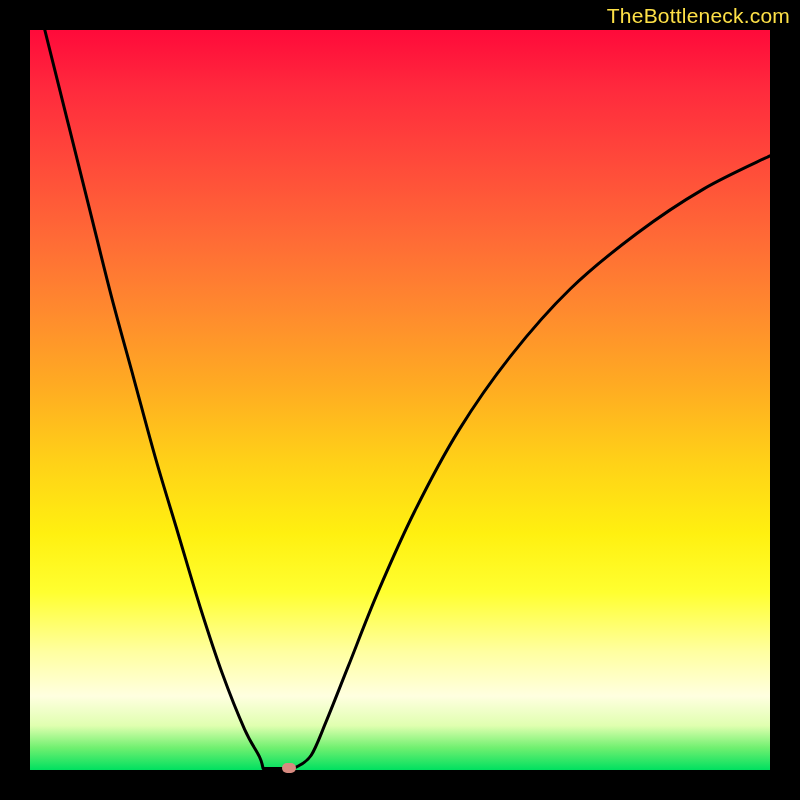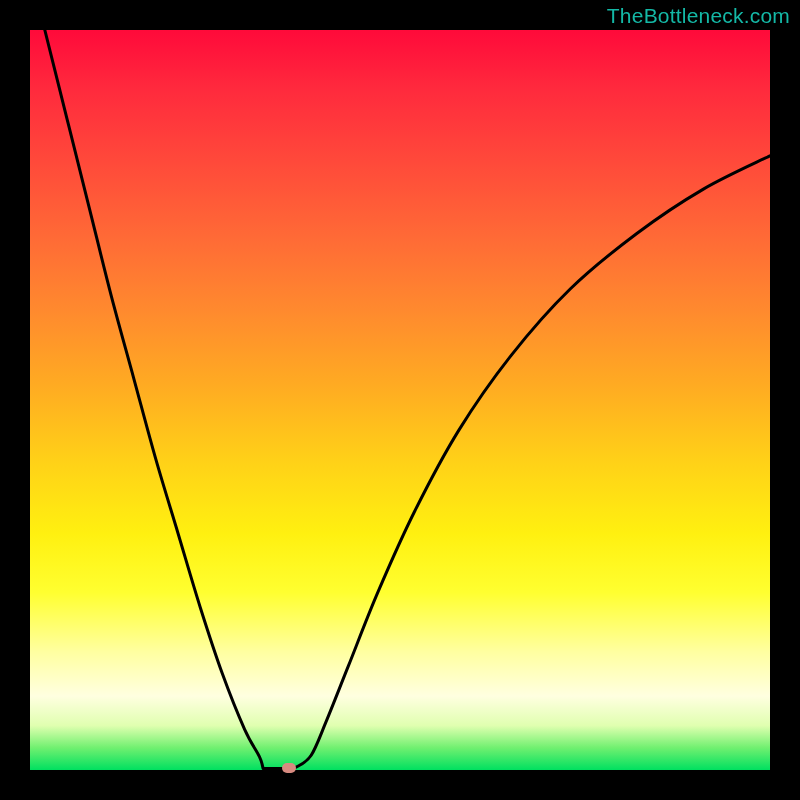--- a/index.html
+++ b/index.html
@@ -46,21 +46,21 @@
     background: #d88a80;
     border-radius: 5px;
     transform: translate(-50%, -50%);
   }
   .watermark {
     position: absolute;
     top: 4px;
     right: 10px;
     font-family: Arial, Helvetica, sans-serif;
     font-size: 21px;
-    color: #14b8a6;
+    color: #fde047;
     letter-spacing: 0.2px;
   }
 </style>
 </head>
 <body>
 <div class="frame">
   <div class="watermark">TheBottleneck.com</div>
   <div class="plot-area">
     <svg class="curve" viewBox="0 0 740 740" preserveAspectRatio="none">
       <path id="curvePath" d="M 14.8 0 C 18.5 14.799999999999992, 29.599999999999998 59.199999999999946, 37 88.79999999999995 C 44.4 118.39999999999996, 51.800000000000004 148.00000000000003, 59.2 177.60000000000002 C 66.60000000000001 207.20000000000002, 74 238.03333333333333, 81.4 266.4 C 88.80000000000001 294.76666666666665, 96.2 320.66666666666663, 103.60000000000001 347.79999999999995 C 111.00000000000001 374.9333333333333, 118.4 403.29999999999995, 125.80000000000001 429.2 C 133.20000000000002 455.1, 140.6 478.5333333333333, 148 503.2 C 155.4 527.8666666666667, 162.8 553.7666666666668, 170.20000000000002 577.2 C 177.60000000000002 600.6333333333333, 185 623.4499999999999, 192.4 643.8 C 199.8 664.15, 208.43333333333334 685.4866666666667, 214.6 699.3 C 220.76666666666665 713.1133333333332, 226.31666666666666 720.1433333333333, 229.4 726.68 C 232.48333333333335 733.2166666666666, 232.48333333333332 736.5466666666666, 233.1 738.52 L 259 738.52 L 259 738.52 C 260.23333333333335 738.2733333333333, 262.7 739.26, 266.4 737.04 C 270.09999999999997 734.8199999999999, 276.26666666666665 732.7233333333334, 281.2 725.2 C 286.1333333333333 717.6766666666667, 289.8333333333333 706.7, 296 691.9 C 302.1666666666667 677.0999999999999, 309.56666666666666 657.9833333333333, 318.2 636.4 C 326.8333333333333 614.8166666666666, 336.69999999999993 588.3, 347.79999999999995 562.4 C 358.9 536.5, 371.23333333333335 508.1333333333333, 384.8 481 C 398.3666666666667 453.8666666666667, 413.16666666666663 425.5, 429.2 399.59999999999997 C 445.23333333333335 373.69999999999993, 462.5 349.0333333333333, 481 325.59999999999997 C 499.5 302.16666666666663, 519.2333333333332 279.35, 540.1999999999999 259 C 561.1666666666666 238.65, 584.5999999999999 220.15, 606.8 203.5 C 629 186.85, 651.1999999999999 172.05, 673.4 159.10000000000002 C 695.6 146.15000000000003, 728.9 131.35000000000005, 740 125.80000000000007" fill="none" stroke="#000000" stroke-width="3" stroke-linejoin="round" stroke-linecap="round"></path>

